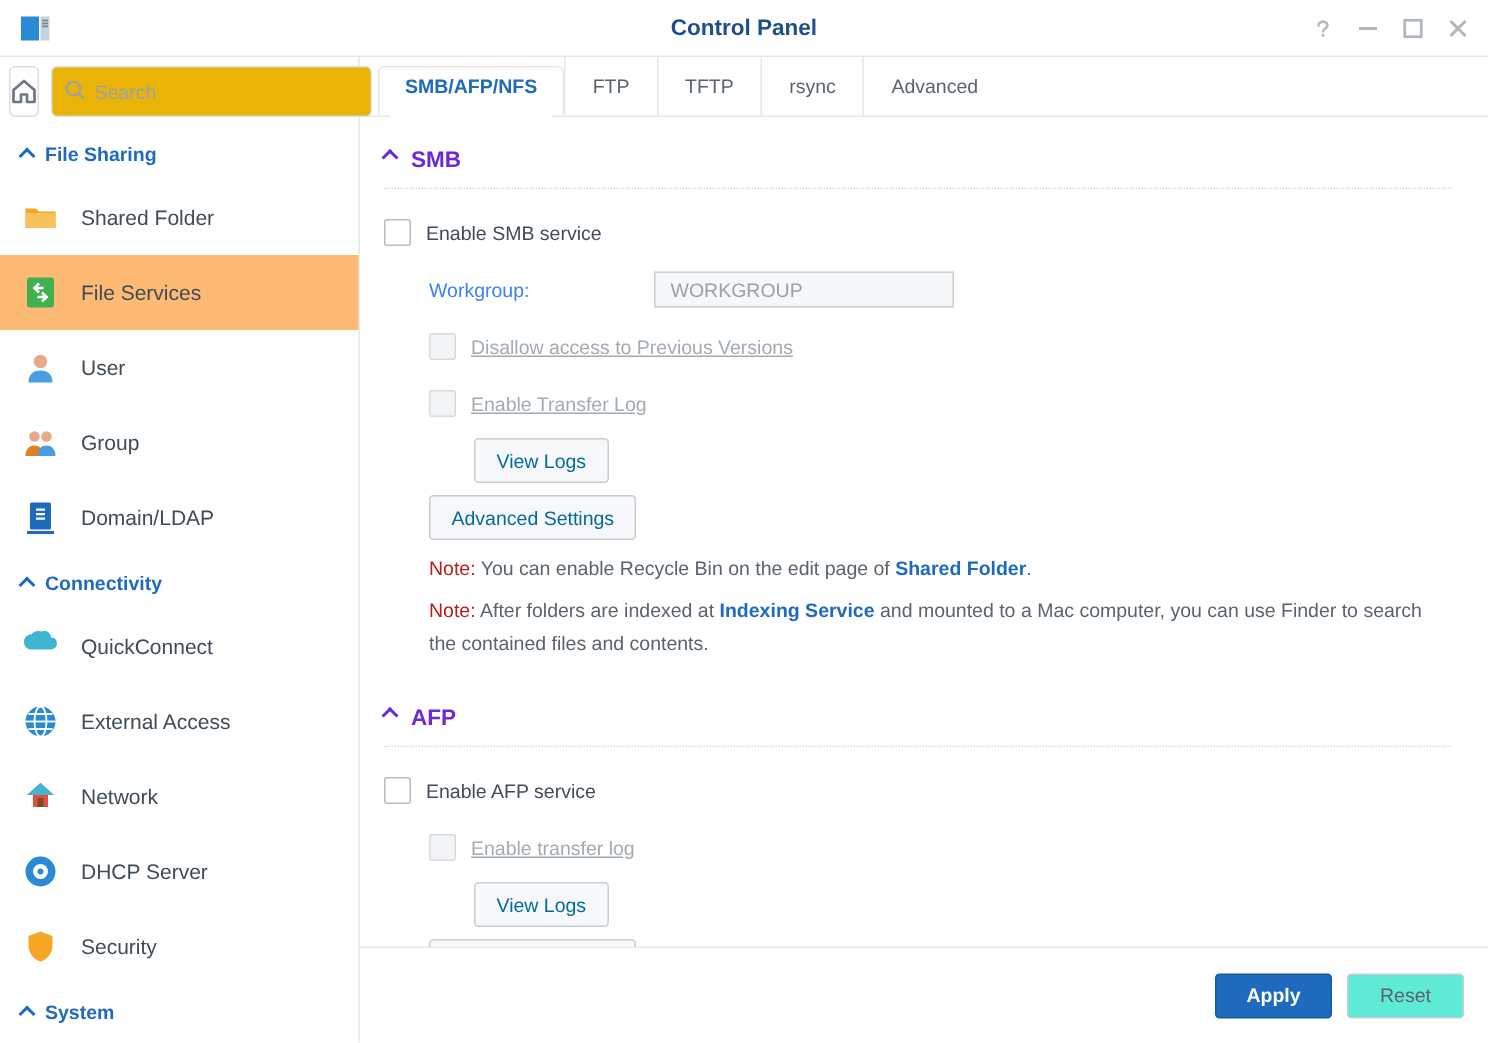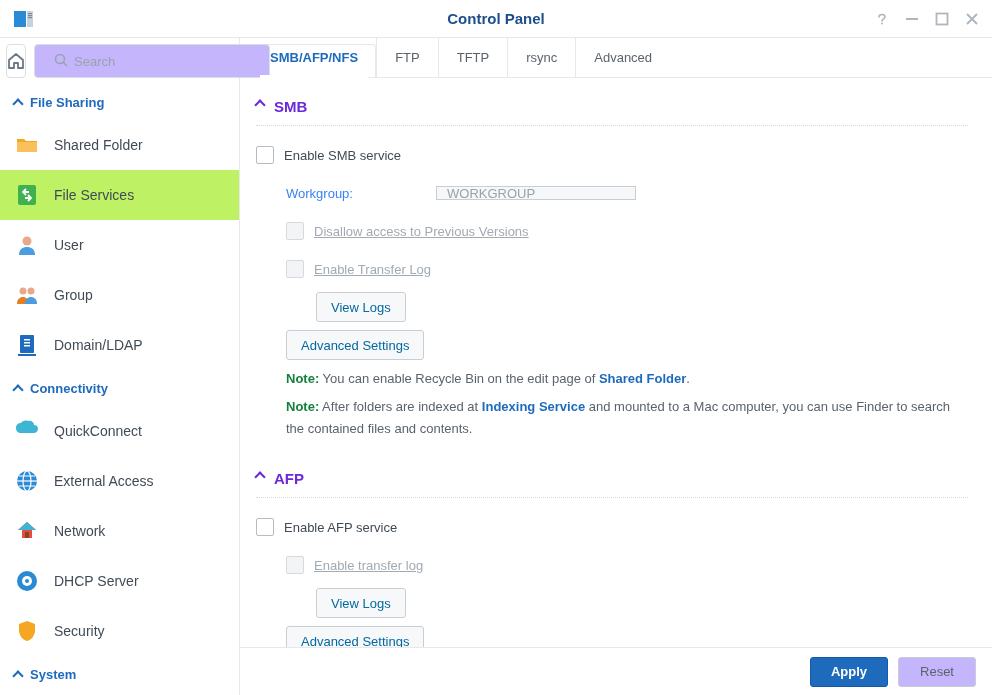--- a/index.html
+++ b/index.html
@@ -12,27 +12,27 @@
     .window-controls span { cursor: pointer; display: inline-flex; width: 16px; height: 16px; align-items: center; justify-content: center; }
     
     .body-wrap { display: flex; height: calc(695px - 38px); }
     
     .sidebar-wrap { width: 240px; border-right: 1px solid #e8e8e8; display: flex; flex-direction: column; position: relative; }
     .sidebar-scroll { overflow-y: auto; flex: 1; }
     .sidebar-scroll::-webkit-scrollbar { width: 8px; }
     .sidebar-scroll::-webkit-scrollbar-thumb { background: #d6d9dc; border-radius: 4px; }
     .toolbar { display: flex; align-items: center; gap: 8px; padding: 6px; }
     .home-btn { width: 40px; height: 34px; border: 1px solid #d9dee3; border-radius: 4px; display: flex; align-items: center; justify-content: center; background: #fff; color: #6d7884; }
-    .search-wrap { flex: 1; height: 34px; border: 1px solid #d9dee3; border-radius: 4px; display: flex; align-items: center; padding: 0 19px; background: #c4b5fd; color: #9aa2ab; }
+    .search-wrap { flex: 1; height: 34px; border: 1px solid #d9dee3; border-radius: 4px; display: flex; align-items: center; padding: 0 8px; background: #eab308; color: #9aa2ab; }
     .search-wrap input { border: none; outline: none; flex: 1; font-size: 13px; color: #414b55; background: transparent; margin-left: 6px; }
     .search-wrap input::placeholder { color: #9aa2ab; }
     
     .section-hdr { height: 36px; display: flex; align-items: center; padding: 0 14px; color: #1e6bbd; font-size: 13px; font-weight: 600; gap: 8px; cursor: pointer; }
     .nav-item { height: 50px; display: flex; align-items: center; padding: 0 14px; gap: 14px; cursor: pointer; color: #414b55; font-size: 14px; }
-    .nav-item.active { background: #bef264; }
+    .nav-item.active { background: #fdba74; }
     .nav-icon { width: 26px; height: 26px; display: inline-flex; align-items: center; justify-content: center; }
     
     .main { flex: 1; display: flex; flex-direction: column; }
     .tabs { height: 40px; display: flex; align-items: stretch; padding: 0 12px; border-bottom: 1px solid #e8e8e8; }
     .tab { padding: 0 18px; display: flex; align-items: center; color: #5a636d; cursor: pointer; position: relative; border-right: 1px solid #e8e8e8; font-size: 13px; }
     .tab:last-child { border-right: none; }
     .tab.active { color: #1e6bbd; font-weight: 600; }
     .tab.active::after { content: ''; position: absolute; left: 8px; right: 8px; bottom: -1px; height: 3px; background: #fff; }
     .tab.active::before { content: ''; position: absolute; left: 0; right: 0; bottom: 0; top: 6px; border: 1px solid #e8e8e8; border-bottom: none; border-radius: 4px 4px 0 0; background: #fff; z-index: -1; }
     
@@ -43,29 +43,29 @@
     .section-title { display: flex; align-items: flex-start; gap: 10px; color: #6d28d9; font-size: 15px; font-weight: 600; padding: 4px 0 10px; border-bottom: 1px dotted #d6d9dc; cursor: pointer; }
     .section-body { padding: 14px 0 20px; }
     
     .row { display: flex; align-items: center; min-height: 30px; margin-bottom: 8px; }
     .indent-1 { padding-left: 30px; }
     .indent-2 { padding-left: 60px; }
     .checkbox { width: 18px; height: 18px; border: 1px solid #b5bcc4; border-radius: 2px; margin-right: 10px; background: #fff; flex-shrink: 0; }
     .checkbox.disabled { background: #f2f4f6; border-color: #d6dade; }
     .label-disabled { color: #a2aab2; text-decoration: underline; }
     .field-label { width: 150px; color: #3b82f6; }
-    .text-input { width: 200px; height: 14px; border: 1px solid #c8ced4; background: #f5f7f8; padding: 0 10px; color: #9aa2ab; font-size: 13px; }
+    .text-input { width: 200px; height: 24px; border: 1px solid #c8ced4; background: #f5f7f8; padding: 0 10px; color: #9aa2ab; font-size: 13px; }
     .btn { height: 30px; border: 1px solid #c8ced4; border-radius: 3px; background: #f7f8f9; color: #0369a1; padding: 0 14px; cursor: pointer; font-size: 13px; display: inline-flex; align-items: center; }
     .note { color: #5a636d; line-height: 1.7; margin: 6px 0; font-size: 13px; }
-    .note-label { color: #15803d; font-weight: 700; }
+    .note-label { color: #b91c1c; font-weight: 400; }
     .link { color: #1e6bbd; font-weight: 600; }
     
-    .footer { height: 48px; border-top: 1px solid #e8e8e8; display: flex; align-items: center; justify-content: flex-end; gap: 10px; padding: 0 16px; }
+    .footer { height: 64px; border-top: 1px solid #e8e8e8; display: flex; align-items: center; justify-content: flex-end; gap: 10px; padding: 0 16px; }
     .btn-primary { height: 30px; min-width: 78px; border: 1px solid #125aa8; border-radius: 3px; background: #1e6bbd; color: #fff; padding: 0 18px; cursor: pointer; font-size: 13px; font-weight: 600; }
-    .btn-default { height: 30px; min-width: 78px; border: 1px solid #c8ced4; border-radius: 3px; background: #c4b5fd; color: #5a636d; padding: 0 18px; cursor: pointer; font-size: 13px; }
+    .btn-default { height: 30px; min-width: 78px; border: 1px solid #c8ced4; border-radius: 3px; background: #5eead4; color: #5a636d; padding: 0 18px; cursor: pointer; font-size: 13px; }
     
     .chev { display: inline-block; width: 8px; height: 8px; border-left: 2px solid currentColor; border-top: 2px solid currentColor; transform: rotate(45deg); margin-top: 3px; }
   </style>
 </head>
 <body>
 
 <div class="titlebar">
   <div class="app-icon">
     <svg width="22" height="22" viewBox="0 0 22 22">
         <rect x="1" y="3" width="12" height="16" fill="#2a8ad4"></rect>

